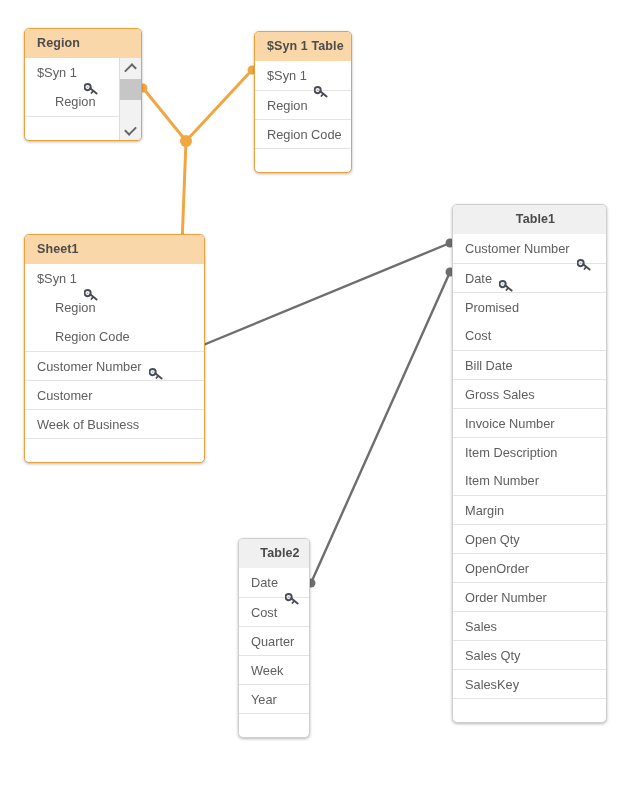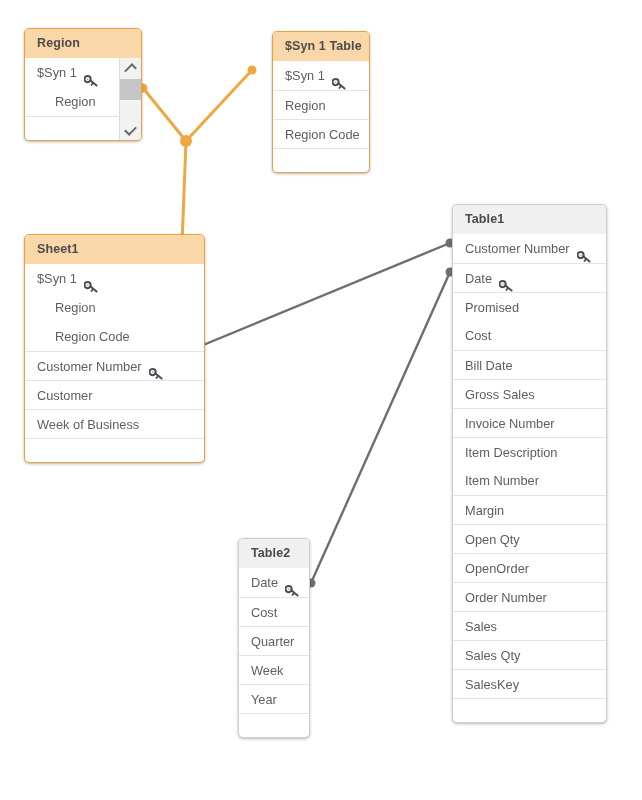--- a/index.html
+++ b/index.html
@@ -49,38 +49,40 @@
     white-space: nowrap;
     overflow: hidden;
   }
   .tbl-header.syn {
     background: #fad7a8;
     color: #4c4c4c;
   }
   .tbl-header.plain {
     background: #f0f0f0;
     color: #4a4a4a;
+    text-align: center;
   }
   .rows {
     position: relative;
   }
   .row {
     box-sizing: border-box;
     height: 29px;
     line-height: 29px;
     padding: 0 8px 0 12px;
     font-size: 12.8px;
     color: #5e5e5e;
     white-space: nowrap;
     border-top: 1px solid #e4e4e4;
     display: flex;
     align-items: center;
   }
   .row.first {
     border-top: none;
+    align-items: flex-end;
   }
   .row.nosep {
     border-top: none;
   }
   .row.indent {
     padding-left: 30px;
   }
   .row.filler {
     border-top: 1px solid #e4e4e4;
     height: 24px;
@@ -174,21 +176,21 @@
             <div class="scroll-arrow up">
               <span class="chev up"></span>
             </div>
             <div class="scroll-thumb"></div>
             <div class="scroll-arrow down">
               <span class="chev down"></span>
             </div>
           </div>
         </div>
       </div>
-      <div class="table-box syn" style="left: 272px; top: 31px; width: 98px;">
+      <div class="table-box syn" style="left: 254px; top: 31px; width: 98px;">
         <div class="tbl-header syn">$Syn 1 Table</div>
         <div class="rows">
           <div class="row first">
             <span class="row-label">$Syn 1</span>
             <span class="key-icon"><svg viewBox="0 0 14 12" width="14" height="12">
                 <circle cx="3.6" cy="4.1" r="3.1" fill="none" stroke="#4a4a52" stroke-width="1.9"></circle>
                 <circle cx="3.6" cy="4.1" r="0.9" fill="#7fb6d9"></circle>
                 <path d="M6.2 5.3 L12.6 10.6" stroke="#4a4a52" stroke-width="1.9" stroke-linecap="round"></path>
                 <path d="M8.6 8.6 L7.4 10.0" stroke="#4a4a52" stroke-width="1.7" stroke-linecap="round"></path>
               </svg></span>

